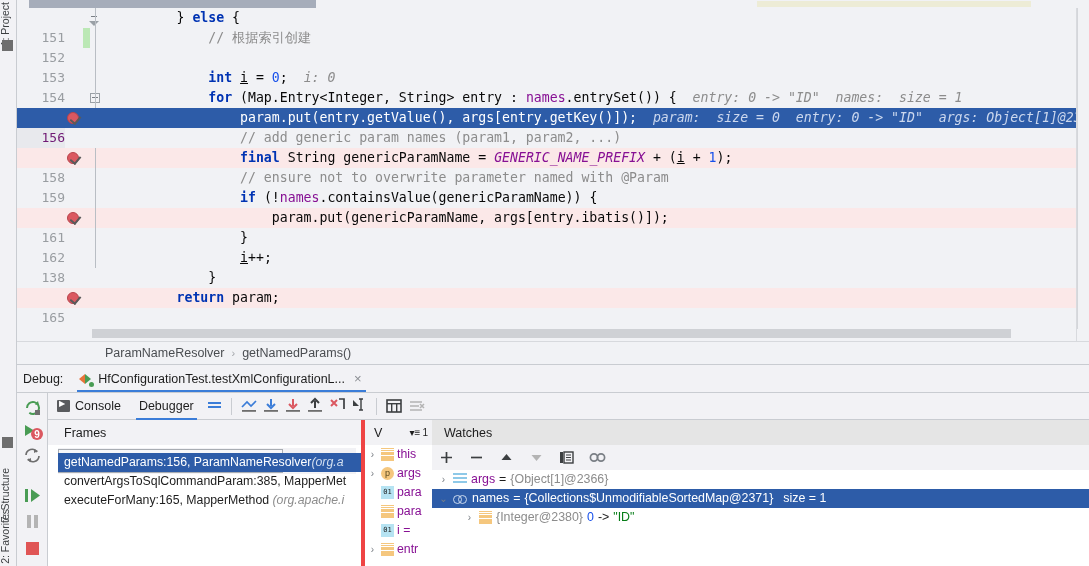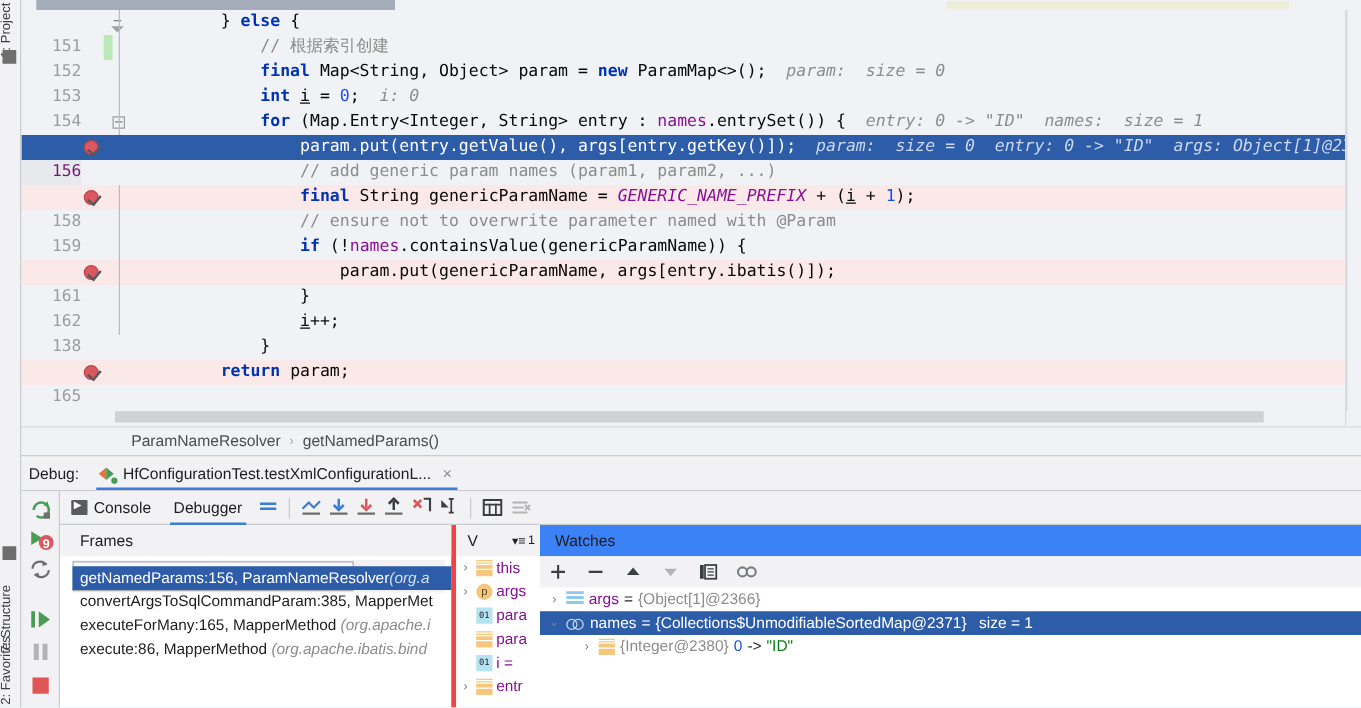--- a/index.html
+++ b/index.html
@@ -295,21 +295,21 @@
     background: #f5c77e; border-radius: 50%; color: #5a4a20;
     font-size: 9px; text-align: center; line-height: 13px;
   }
 
   
   .watches {
     position: absolute; left: 415px; top: 27px; right: 0; bottom: 0;
     background: #ffffff;
   }
   .watches-head {
-    height: 25px; background: #3b82f6; display: flex; align-items: center;
+    height: 25px; background: #e5e5e5; display: flex; align-items: center;
     padding-left: 12px; font-size: 12.5px; color: #1d1d1d;
   }
   .watches-toolbar {
     height: 25px; display: flex; align-items: center; gap: 13px;
     padding-left: 6px; background: #f2f2f5;
   }
   .wt-ico { width: 17px; height: 17px; position: relative; }
   .watch-row {
     height: 19px; line-height: 19px; white-space: nowrap;
     display: flex; align-items: center; gap: 4px;
@@ -370,21 +370,20 @@
         <span class="codetext"><span class="plain">        } </span><span class="kw">else</span><span class="plain"> {</span></span>
       </div>
 
       <div class="line change-mark">
         <span class="lnum">152</span>
         <span class="codetext"><span class="cmt">            // 根据索引创建</span></span>
       </div>
 
       <div class="line">
         <span class="lnum">153</span>
-        <span class="codetext"><span class="plain">            </span><span class="kw">final</span><span class="plain"> Map&lt;String, Object&gt; param = </span><span class="kw">new</span><span class="plain"> ParamMap&lt;&gt;();</span><span class="hint">  param:  size = 0</span></span>
       </div>
 
       <div class="line">
         <span class="lnum">154</span>
         <span class="codetext"><span class="plain">            </span><span class="kw">int</span><span class="plain"> </span><span class="und">i</span><span class="plain"> = </span><span class="num">0</span><span class="plain">;</span><span class="hint">  i: 0</span></span>
       </div>
 
       <div class="line">
         <span class="lnum">155</span>
         <span class="fold"></span>
@@ -616,23 +615,20 @@
       </div>
       <div class="frame-list">
         <div class="frame-row sel">
           <span>getNamedParams:156, ParamNameResolver</span><span class="frame-pkg">(org.a</span>
         </div>
         <div class="frame-row">
           <span>convertArgsToSqlCommandParam:385, MapperMet</span><span class="frame-pkg"></span>
         </div>
         <div class="frame-row">
           <span>executeForMany:165, MapperMethod</span> <span class="frame-pkg">(org.apache.i</span>
-        </div>
-        <div class="frame-row">
-          <span>execute:86, MapperMethod</span> <span class="frame-pkg">(org.apache.ibatis.bind</span>
         </div>
       </div>
     </div>
 
     <div class="vars">
       <div class="vars-head">
         <span>V</span>
         <span class="grp">
           ▾≡<span>1</span>
         </span>

